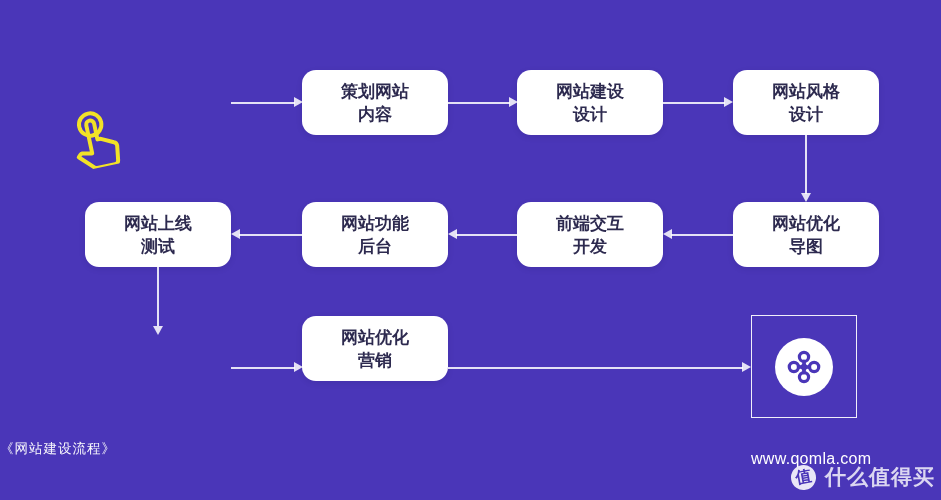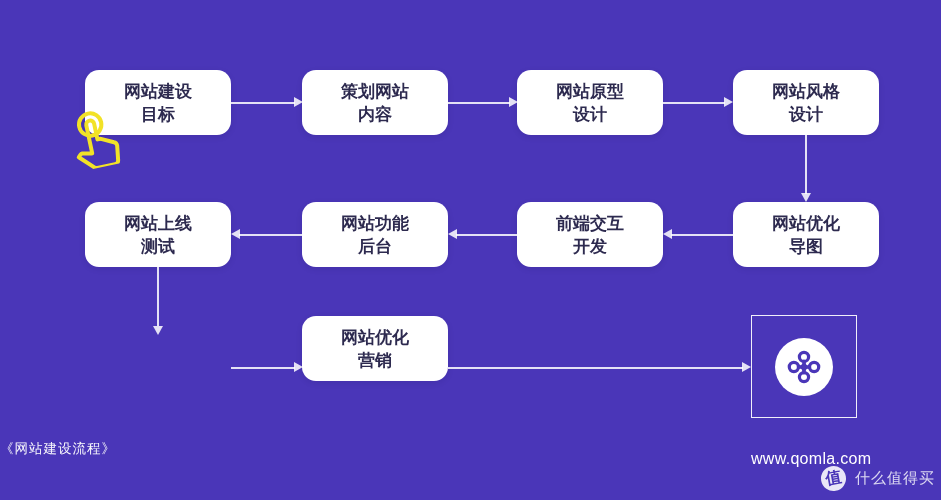--- a/index.html
+++ b/index.html
@@ -55,33 +55,31 @@
   .watermark{
     position:absolute;right:6px;bottom:9px;
     display:flex;align-items:center;gap:9px;
   }
   .wm-badge{
     width:25px;height:25px;border-radius:50%;background:rgba(255,255,255,.88);
     display:flex;align-items:center;justify-content:center;
     color:var(--bg);font-size:16px;font-weight:bold;transform:rotate(-10deg);
   }
   .wm-text{
-    color:rgba(255,255,255,.80);font-size:15px;font-weight:normal;letter-spacing:1px;
+    color:rgba(255,255,255,.80);font-size:21px;font-weight:bold;letter-spacing:1px;
   }
 </style>
 </head>
 <body>
 
 <div class="stage">
 
-  <div class="node" style="left:85px;top:70px;">网站建设
-目标</div>
   <div class="node" style="left:302px;top:70px;">策划网站
 内容</div>
-  <div class="node" style="left:517px;top:70px;">网站原型
+  <div class="node" style="left:517px;top:70px;">网站建设
 设计</div>
   <div class="node" style="left:733px;top:70px;">网站风格
 设计</div>
 
   <div class="node" style="left:733px;top:202px;">网站优化
 导图</div>
   <div class="node" style="left:517px;top:202px;">前端交互
 开发</div>
   <div class="node" style="left:302px;top:202px;">网站功能
 后台</div>

